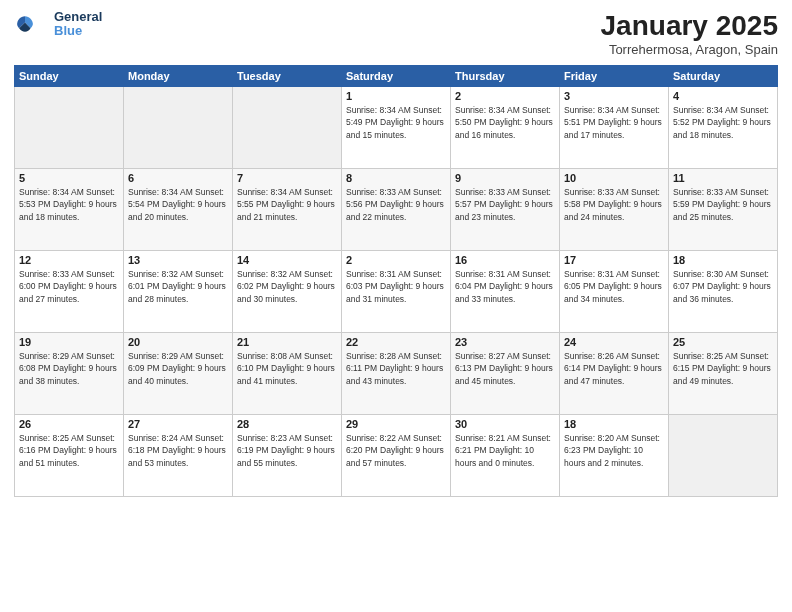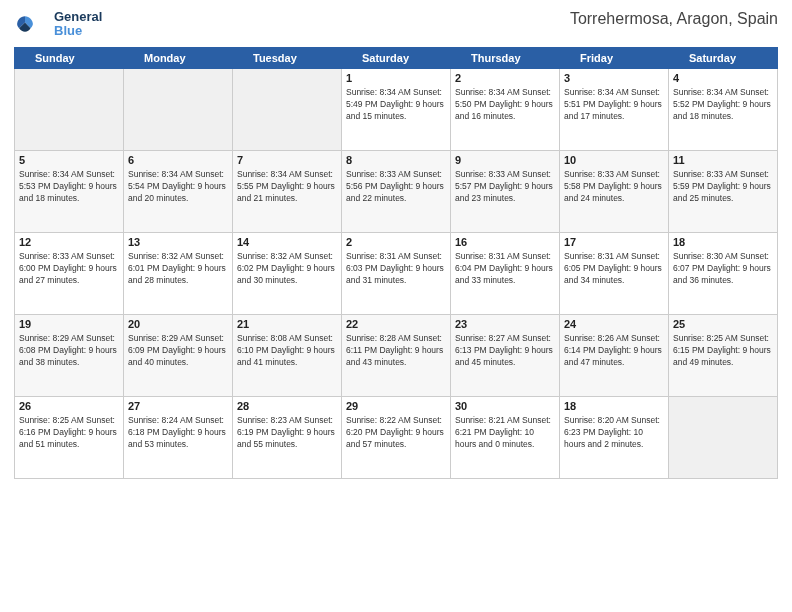--- a/index.html
+++ b/index.html
@@ -43,34 +43,34 @@
     }
     .title-block {
       text-align: right;
     }
     .cal-title {
       font-size: 28px;
       font-weight: bold;
       color: #222;
     }
     .cal-subtitle {
-      font-size: 16px;
+      font-size: 13px;
       color: #444;
     }
     .calendar {
       width: 100%;
       border-collapse: collapse;
       table-layout: fixed;
     }
     .calendar th {
       background: #2a5fa5;
       color: #fff;
       font-size: 11px;
       font-weight: bold;
-      padding: 4px 20px;
+      padding: 4px 4px;
       text-align: left;
       border: 1px solid #2a5fa5;
     }
     .calendar td {
       vertical-align: top;
       border: 1px solid #ccc;
       padding: 3px 4px;
       height: 82px;
       background: #fff;
       width: 113px;
@@ -107,20 +107,21 @@
         <path d="M14 4 C8 4 4 9 4 14 C4 16 5 18 6.5 19.5 L14 12 L14 4 Z" fill="#2a5fa5"></path>
         <path d="M14 4 L14 12 L21 19.5 C23 17.5 24 15.5 24 14 C24 9 19.5 4 14 4 Z" fill="#4a90d9"></path>
         <path d="M6.5 19.5 C8.5 22 11 24 14 24 C17 24 19.5 22 21 19.5 L14 12 Z" fill="#1a3a5c"></path>
       </svg>
       <div class="logo-text">
         <div>General</div>
         <div><span>Blue</span></div>
       </div>
     </div>
     <div class="title-block">
+      <div class="cal-title">January 2025</div>
       <div class="cal-subtitle">Torrehermosa, Aragon, Spain</div>
     </div>
   </div>
 
   <table class="calendar">
     <thead>
       <tr>
         <th>Sunday</th>
         <th>Monday</th>
         <th>Tuesday</th>

